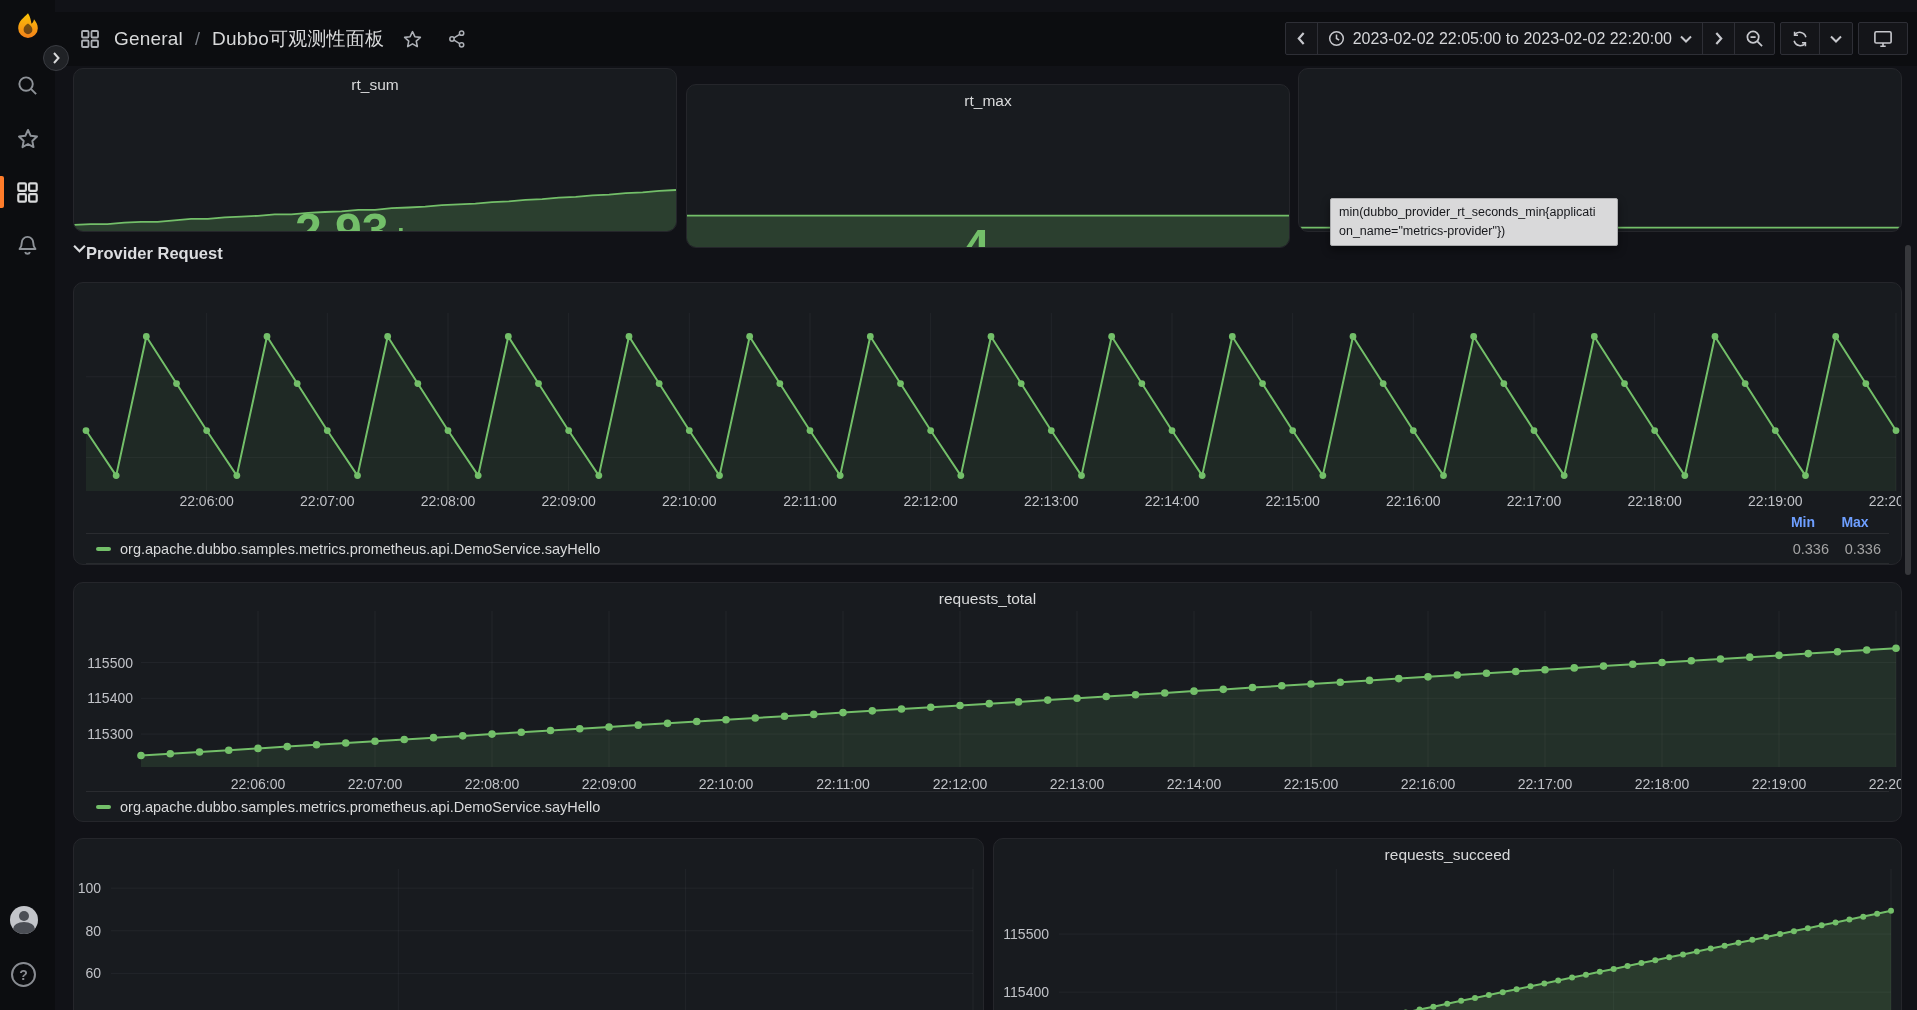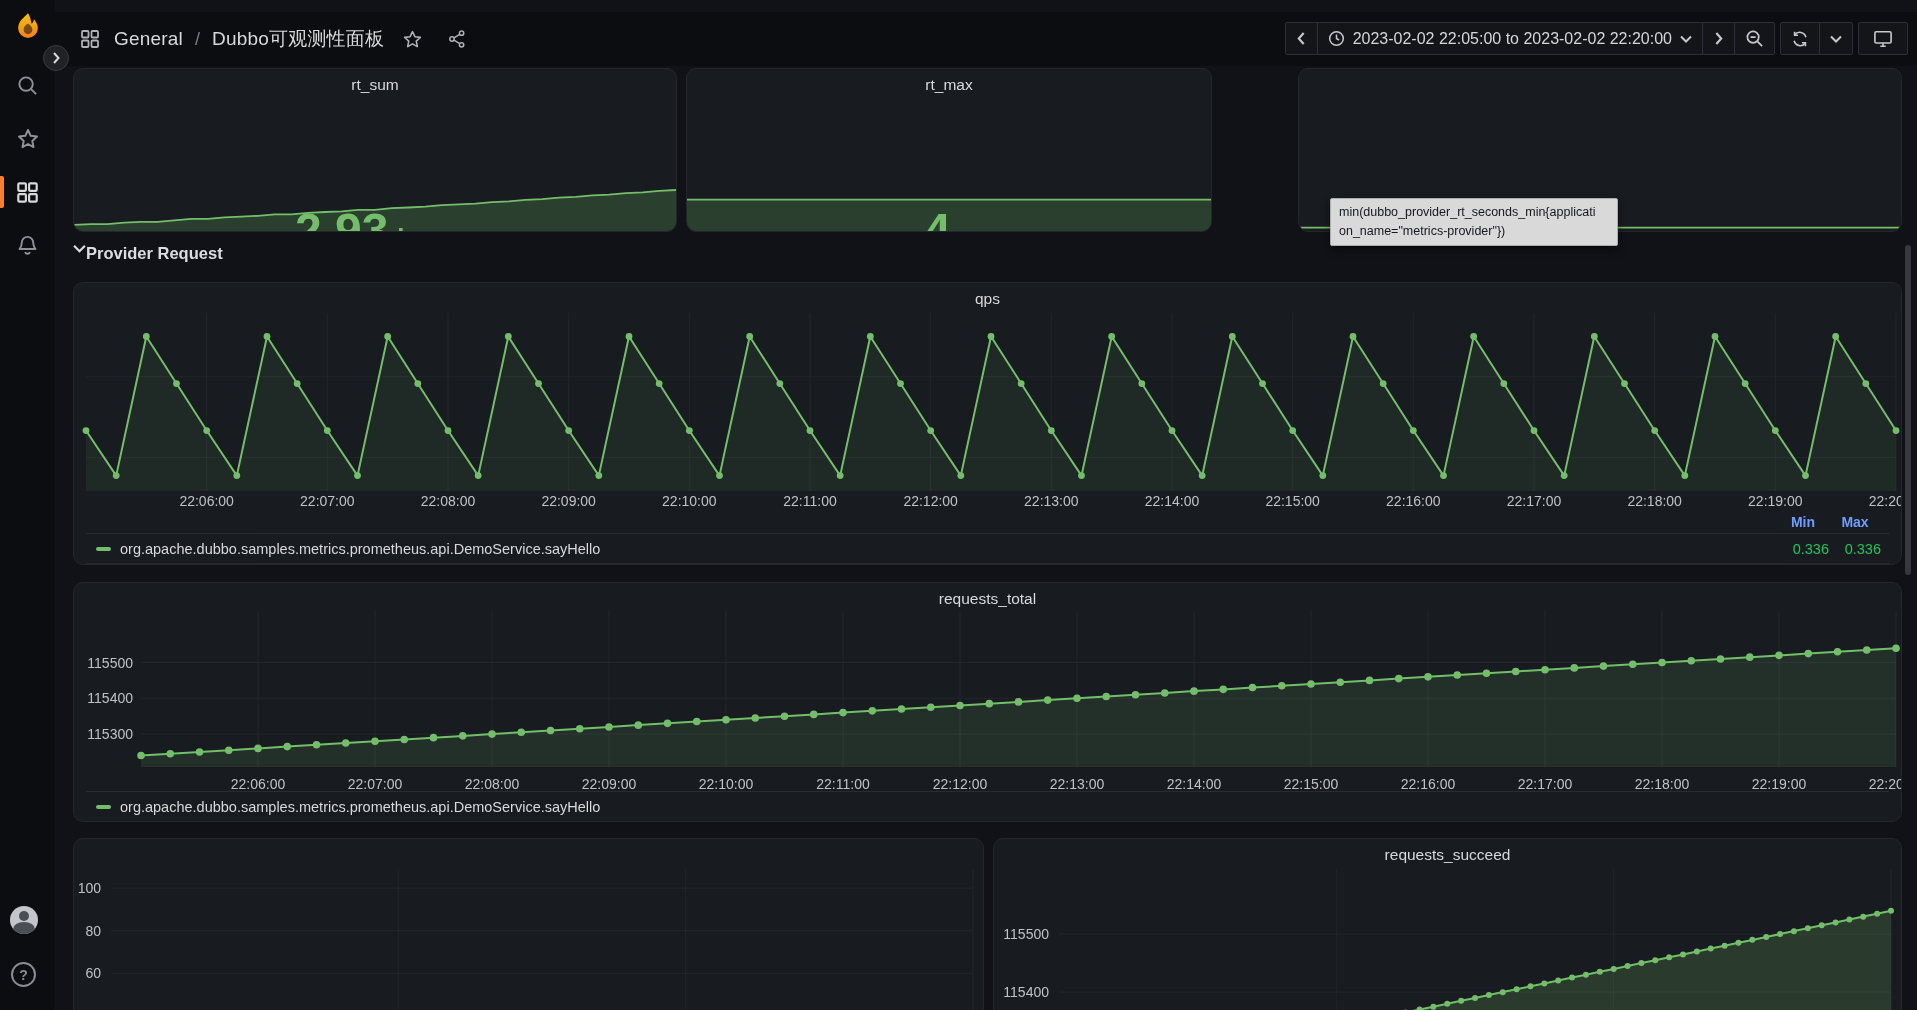--- a/index.html
+++ b/index.html
@@ -47,21 +47,21 @@
   .chart-svg { position:absolute; left:0; top:0; }
   .axis-text { fill:#c0c2c7; font-size:14px; font-family:"Liberation Sans","DejaVu Sans",sans-serif; }
 
   .legend-head { position:absolute; right:20px; top:231px; display:flex; z-index:3; }
   .legend-col { width:52px; text-align:center; font-size:14px; font-weight:700; color:#6e9fff; }
   .legend-row { position:absolute; left:12px; right:12px; top:250px; border-top:1px solid rgba(255,255,255,.08); border-bottom:1px solid rgba(255,255,255,.07); height:31px; display:flex; align-items:center; z-index:3; }
   .legend-row-simple { position:absolute; left:12px; right:12px; top:208px; border-top:1px solid rgba(255,255,255,.08); height:30px; display:flex; align-items:center; z-index:3; }
   .swatch { width:15px; height:4px; border-radius:2px; background:#73bf69; margin:0 9px 0 10px; flex:none; }
   .legend-name { color:#d8d9da; font-size:14.5px; cursor:pointer; }
   .legend-vals { position:absolute; right:8px; display:flex; }
-  .legend-val { width:52px; text-align:right; font-size:14.5px; color:#22c55e; }
+  .legend-val { width:52px; text-align:right; font-size:14.5px; color:#a3a3a3; }
 
   #tooltip { position:absolute; left:1330px; top:198px; width:288px; background:#d9d9da; color:#17181c;
     font-size:12.5px; line-height:1.5; padding:4px 8px; border-radius:2px; border:1px solid #aaabad;
     box-shadow:0 4px 8px rgba(0,0,0,.45); z-index:40; }
 
   #scroll-thumb { position:absolute; left:1905px; top:245px; width:6px; height:330px; background:rgba(255,255,255,.16); border-radius:3px; z-index:30; cursor:pointer; }
 </style>
 </head>
 <body>
 
@@ -221,21 +221,21 @@
       </div>
     <div class="stat-value-wrap">
       <span class="stat-value">2.93</span>
       <span class="stat-unit">hour</span>
     </div>
   <svg width="602" height="162" class="chart-svg">
         <path d="M0.0 155.9L16.7 155.2L33.4 155.2L50.2 153.7L66.9 152.9L83.6 152.9L100.3 151.4L117.1 149.9L133.8 149.9L150.5 148.3L167.2 147.6L183.9 146.8L200.7 145.3L217.4 145.3L234.1 143.8L250.8 143.0L267.6 142.3L284.3 140.8L301.0 140.8L317.7 139.2L334.4 138.5L351.2 137.7L367.9 136.2L384.6 135.4L401.3 134.7L418.1 133.2L434.8 132.4L451.5 130.9L468.2 130.1L484.9 128.6L501.7 127.9L518.4 126.3L535.1 125.6L551.8 124.1L568.6 123.3L585.3 121.8L602.0 121.0L602 162L0 162Z" fill="#73bf69" fill-opacity="0.22"></path>
         <path d="M0.0 155.9L16.7 155.2L33.4 155.2L50.2 153.7L66.9 152.9L83.6 152.9L100.3 151.4L117.1 149.9L133.8 149.9L150.5 148.3L167.2 147.6L183.9 146.8L200.7 145.3L217.4 145.3L234.1 143.8L250.8 143.0L267.6 142.3L284.3 140.8L301.0 140.8L317.7 139.2L334.4 138.5L351.2 137.7L367.9 136.2L384.6 135.4L401.3 134.7L418.1 133.2L434.8 132.4L451.5 130.9L468.2 130.1L484.9 128.6L501.7 127.9L518.4 126.3L535.1 125.6L551.8 124.1L568.6 123.3L585.3 121.8L602.0 121.0" fill="none" stroke="#73bf69" stroke-width="1.8"></path>
       </svg>
     </section>
-  <section class="panel" id="stat-1" style="left:686px;top:68px;width:526px;height:164px">
+  <section class="panel" id="stat-1" style="left:686px;top:84px;width:604px;height:164px">
     <div class="panel-title">
         <span>rt_max</span>
       </div>
     <div class="stat-value-wrap">
       <span class="stat-value">4</span>
       <span class="stat-unit">s</span>
     </div>
   <svg width="602" height="162" class="chart-svg">
         <path d="M0.0 130.6L602.0 130.6L602 162L0 162Z" fill="#73bf69" fill-opacity="0.22"></path>
         <path d="M0.0 130.6L602.0 130.6" fill="none" stroke="#73bf69" stroke-width="1.8"></path>
@@ -252,23 +252,20 @@
     </section>
 
   <div id="section-header">
     <svg width="13" height="9" viewBox="0 0 12 8" fill="none" stroke="#dcdde0" stroke-width="2">
         <path d="M1 1.5L6 6.5 11 1.5"></path>
       </svg>
     <span>Provider Request</span>
   </div>
 
   <section class="panel" id="panel-qps" style="left:73px;top:282px;width:1829px;height:283px">
-    <div class="panel-title">
-        <span>qps</span>
-      </div>
     <div class="legend-head">
       <span class="legend-col">Min</span>
       <span class="legend-col">Max</span>
     </div>
     <div class="legend-row">
       <span class="swatch"></span>
       <span class="legend-name">org.apache.dubbo.samples.metrics.prometheus.api.DemoService.sayHello</span>
       <span class="legend-vals">
         <span class="legend-val">0.336</span>
         <span class="legend-val">0.336</span>

